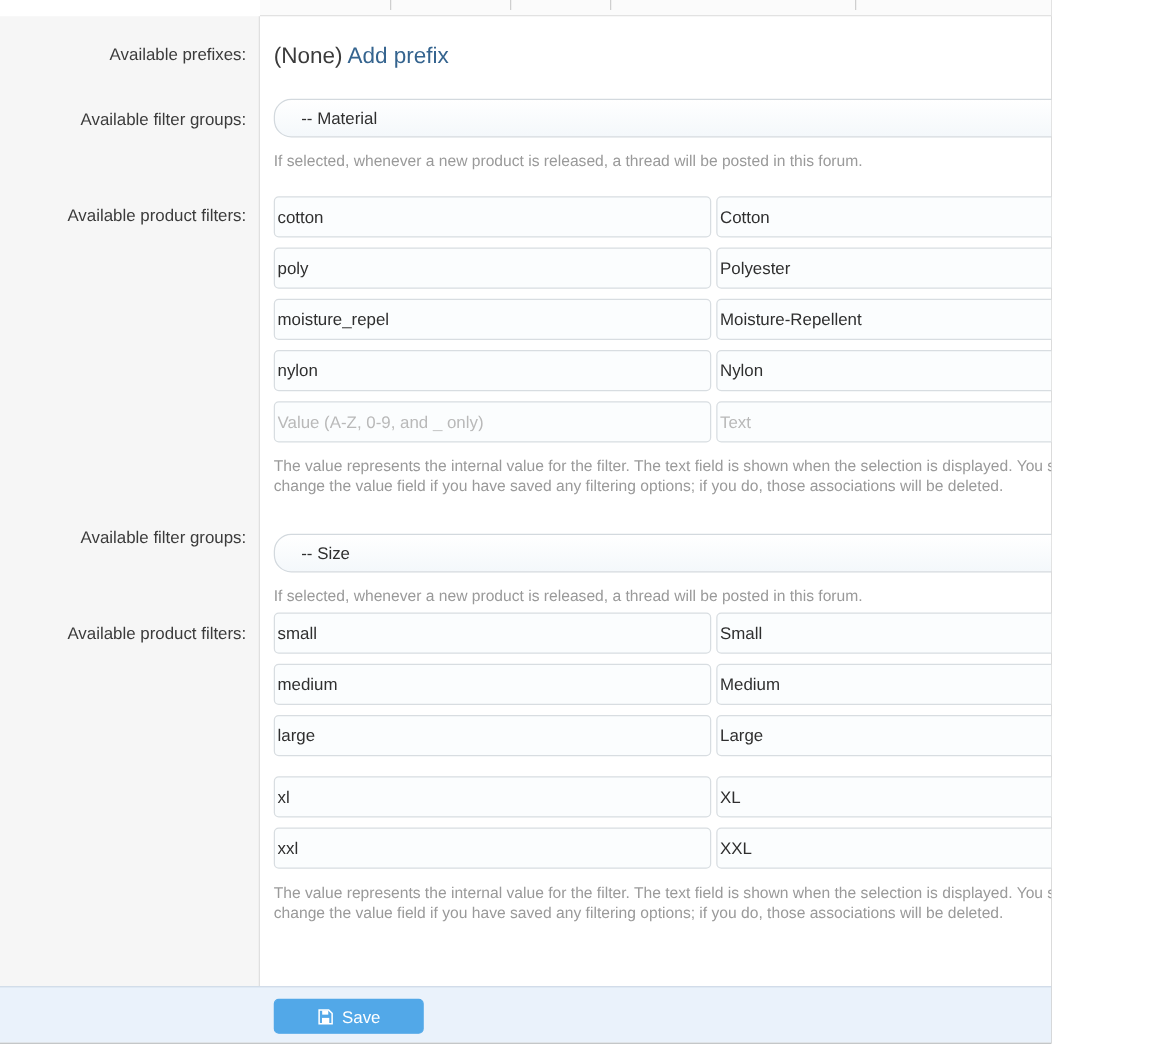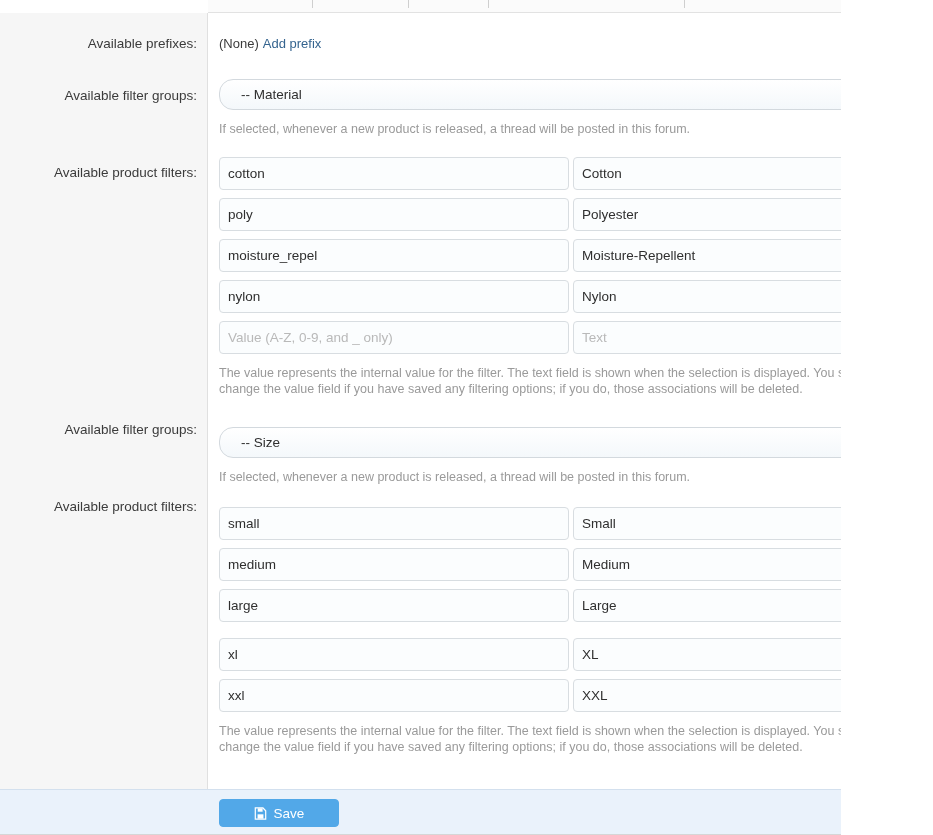--- a/index.html
+++ b/index.html
@@ -81,21 +81,21 @@
   }
 
   .row-body {
     position: absolute;
     left: 219px;
     width: 703px;
   }
 
   
   .prefix-line {
-    font-size: 13px;
+    font-size: 18px;
     color: #3b3b3b;
     line-height: 18px;
     white-space: nowrap;
   }
   .prefix-line .link {
     color: #35648f;
     cursor: pointer;
     text-decoration: none;
     margin-left: 4px;
   }
@@ -164,21 +164,21 @@
   .fld {
     position: absolute;
     top: 0;
     height: 33px;
     border: 1px solid #d8dde1;
     border-radius: 4px;
     background: #fbfdfe;
     font-family: "Liberation Sans", sans-serif;
     font-size: 13.5px;
     color: #2f2f2f;
-    padding: 0 8px;
+    padding: 0 2px;
     outline: none;
   }
   .fld::placeholder { color: #b9b9b9; }
   .fld.left  { left: 0px;   width: 350px; }
   .fld.right { left: 354px; width: 349px; }
 
   
   .footer {
     position: absolute;
     left: 0; top: 789px;
@@ -290,21 +290,21 @@
               <i class="up"></i>
                 <i class="dn"></i>
             </span>
           </div>
           <div class="hint" style="margin-top:11px">If selected, whenever a new product is released, a thread will be posted in this forum.</div>
         </div>
       </div>
 
       <div class="row" style="height:250px">
         <div class="row-label" style="top:12px">Available product filters:</div>
-        <div class="row-body" style="top:21px">
+        <div class="row-body" style="top:4px">
 
           <div class="pair" style="margin-bottom:8px">
             <input class="fld left" type="text" value="small" style="">
             <input class="fld right" type="text" value="Small" style="">
           </div>
           <div class="pair" style="margin-bottom:8px">
             <input class="fld left" type="text" value="medium" style="">
             <input class="fld right" type="text" value="Medium" style="">
           </div>
           <div class="pair" style="margin-bottom:16px">

